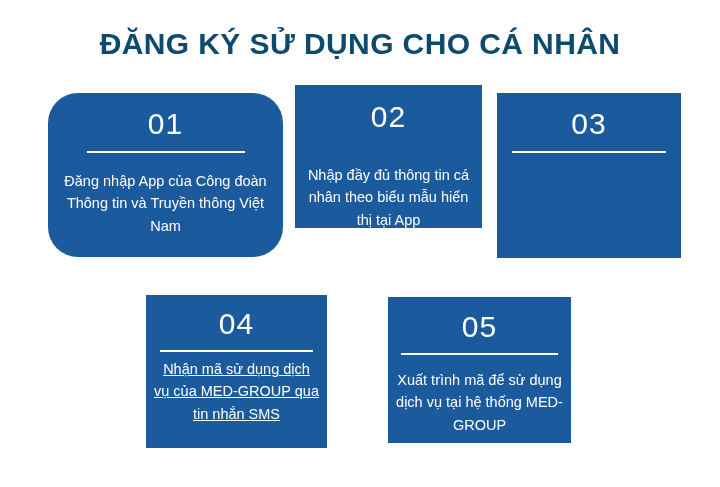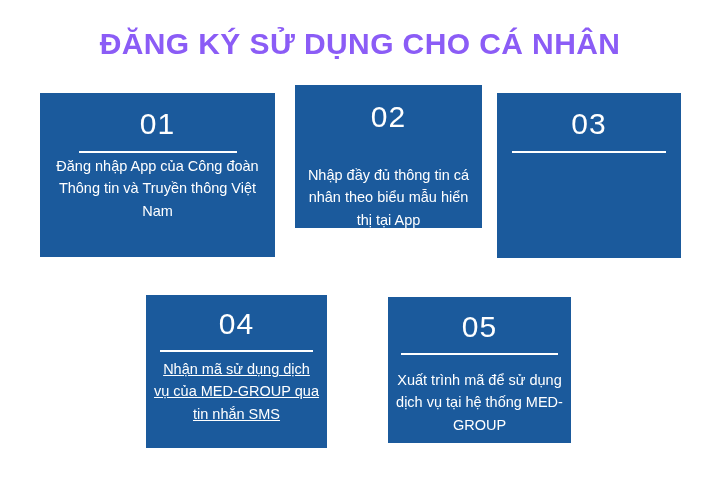--- a/index.html
+++ b/index.html
@@ -22,21 +22,21 @@
     height: 487px;
   }
 
   
   .title {
     position: absolute;
     left: 0;
     top: 26px;
     width: 720px;
     text-align: center;
-    color: #8b5cf6;
+    color: #0c4a6e;
     font-size: 30px;
     font-weight: bold;
     letter-spacing: 0.4px;
     line-height: 1.2;
     white-space: nowrap;
   }
 
   
   .card {
     position: absolute;
@@ -65,24 +65,24 @@
 
   .card-text {
     color: #ffffff;
     font-size: 14.5px;
     line-height: 1.55;
     text-align: center;
     box-sizing: border-box;
   }
 
   
-  .card-01 { left: 40px;  top: 93px;  width: 235px; height: 164px; }
+  .card-01 { left: 48px;  top: 93px;  width: 235px; height: 164px; border-radius: 30px; }
   .card-01 .card-number { margin-top: 16px; }
   .card-01 .card-divider { width: 158px; margin-top: 12px; }
-  .card-01 .card-text { margin-top: 2px; padding: 0 14px; }
+  .card-01 .card-text { margin-top: 17px; padding: 0 14px; }
 
   .card-02 { left: 295px; top: 85px;  width: 187px; height: 143px; }
   .card-02 .card-number { margin-top: 17px; }
   .card-02 .card-divider { width: 158px; margin-top: 12px; }
   .card-02 .card-text { margin-top: 20px; padding: 0 8px; }
 
   .card-03 { left: 497px; top: 93px;  width: 184px; height: 165px; }
   .card-03 .card-number { margin-top: 16px; }
   .card-03 .card-divider { width: 154px; margin-top: 12px; }
   .card-03 .card-text { margin-top: 8px; padding: 0 8px; }

